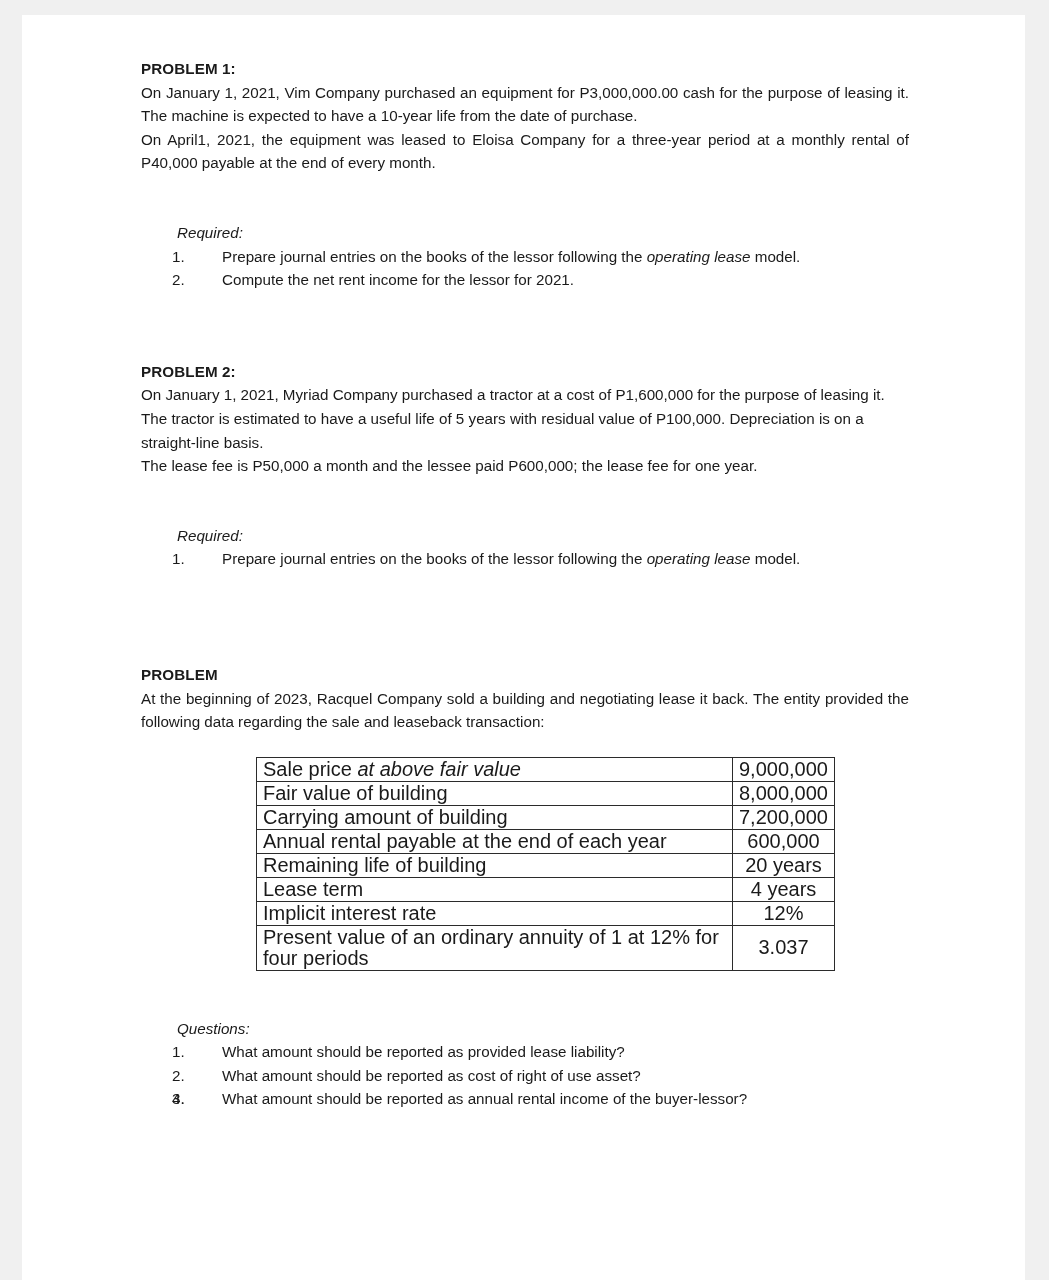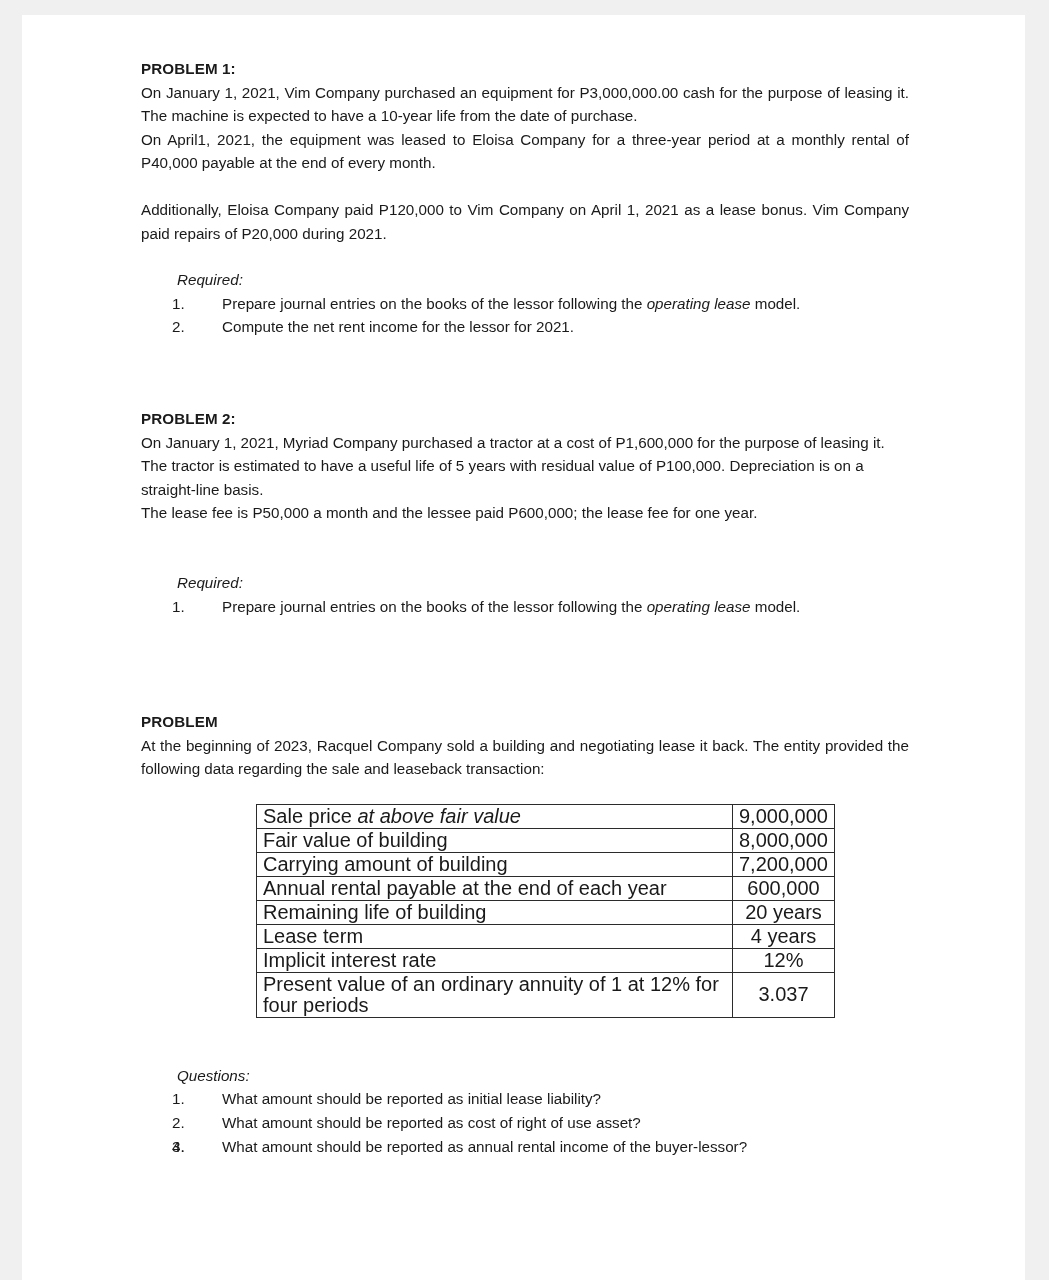--- a/index.html
+++ b/index.html
@@ -104,21 +104,20 @@
 <body>
 
 <div class="page">
   <div class="content">
 
     <section>
       <p class="heading">PROBLEM 1:</p>
       <p class="para-justified">On January 1, 2021, Vim Company purchased an equipment for P3,000,000.00 cash for the purpose of leasing it. The machine is expected to have a 10-year life from the date of purchase.</p>
       <p class="para-justified">On April1, 2021, the equipment was leased to Eloisa Company for a three-year period at a monthly rental of P40,000 payable at the end of every month.</p>
       <div class="spacer-sm"></div>
-      <p class="para-justified">Additionally, Eloisa Company paid P120,000 to Vim Company on April 1, 2021 as a lease bonus. Vim Company paid repairs of P20,000 during 2021.</p>
       <div class="spacer-sm"></div>
       <p class="req-label">Required:</p>
       <ol class="numlist">
         <li>
           <span class="num">1.</span><span>Prepare journal entries on the books of the lessor following the </span><em>operating lease</em><span> model.</span>
         </li>
         <li>
           <span class="num">2.</span><span>Compute the net rent income for the lessor for 2021.</span>
         </li>
       </ol>
@@ -185,21 +184,21 @@
             </tr>
           </tbody>
         </table>
       </div>
 
       <div class="spacer-md"></div>
 
       <p class="req-label">Questions:</p>
       <ol class="numlist">
         <li>
-          <span class="num">1.</span><span>What amount should be reported as initial lease liability?</span>
+          <span class="num">1.</span><span>What amount should be reported as provided lease liability?</span>
         </li>
         <li>
           <span class="num">2.</span><span>What amount should be reported as cost of right of use asset?</span>
         </li>
         <li>
           <span class="num">3.</span>
         </li>
         <li>
           <span class="num">4.</span><span>What amount should be reported as annual rental income of the buyer-lessor?</span>
         </li>

